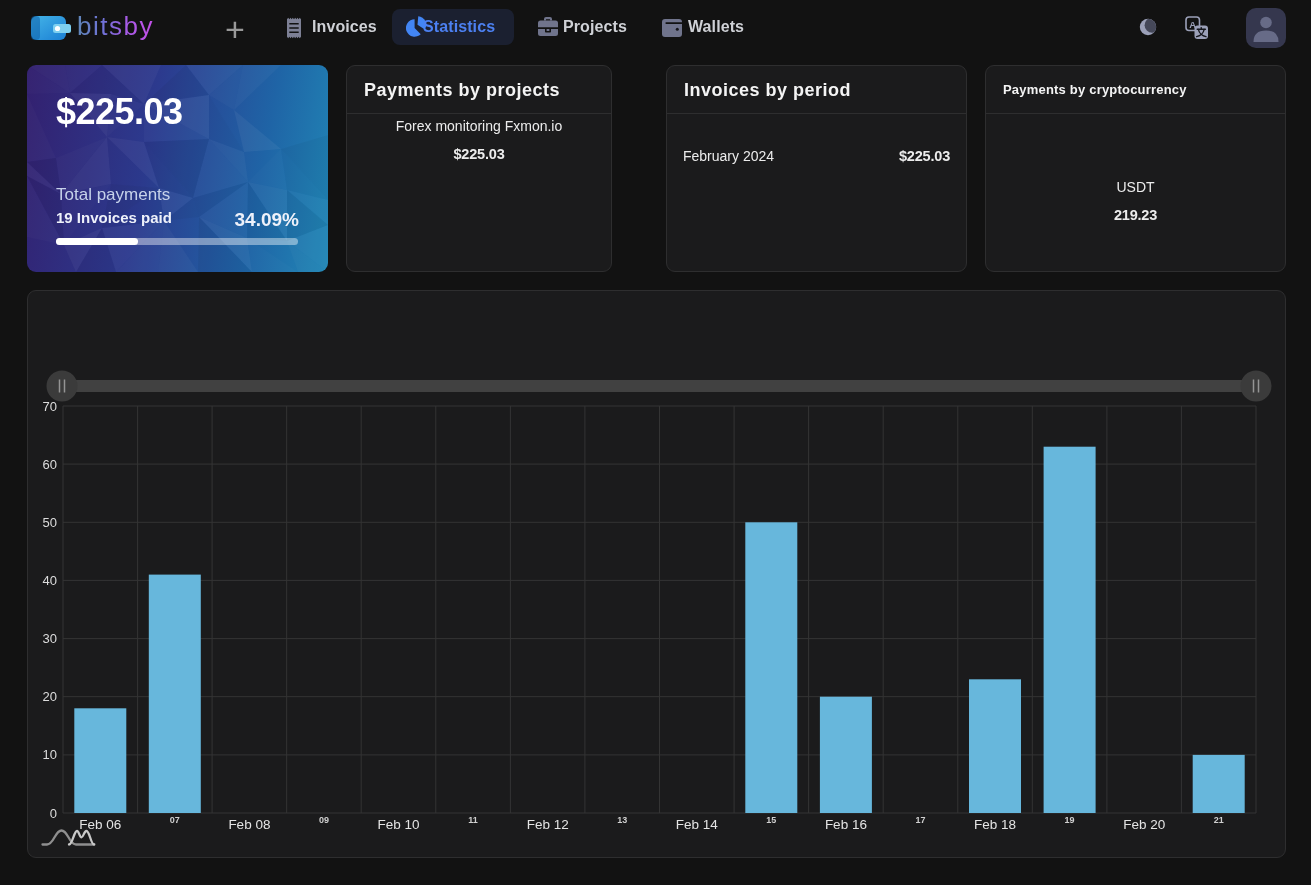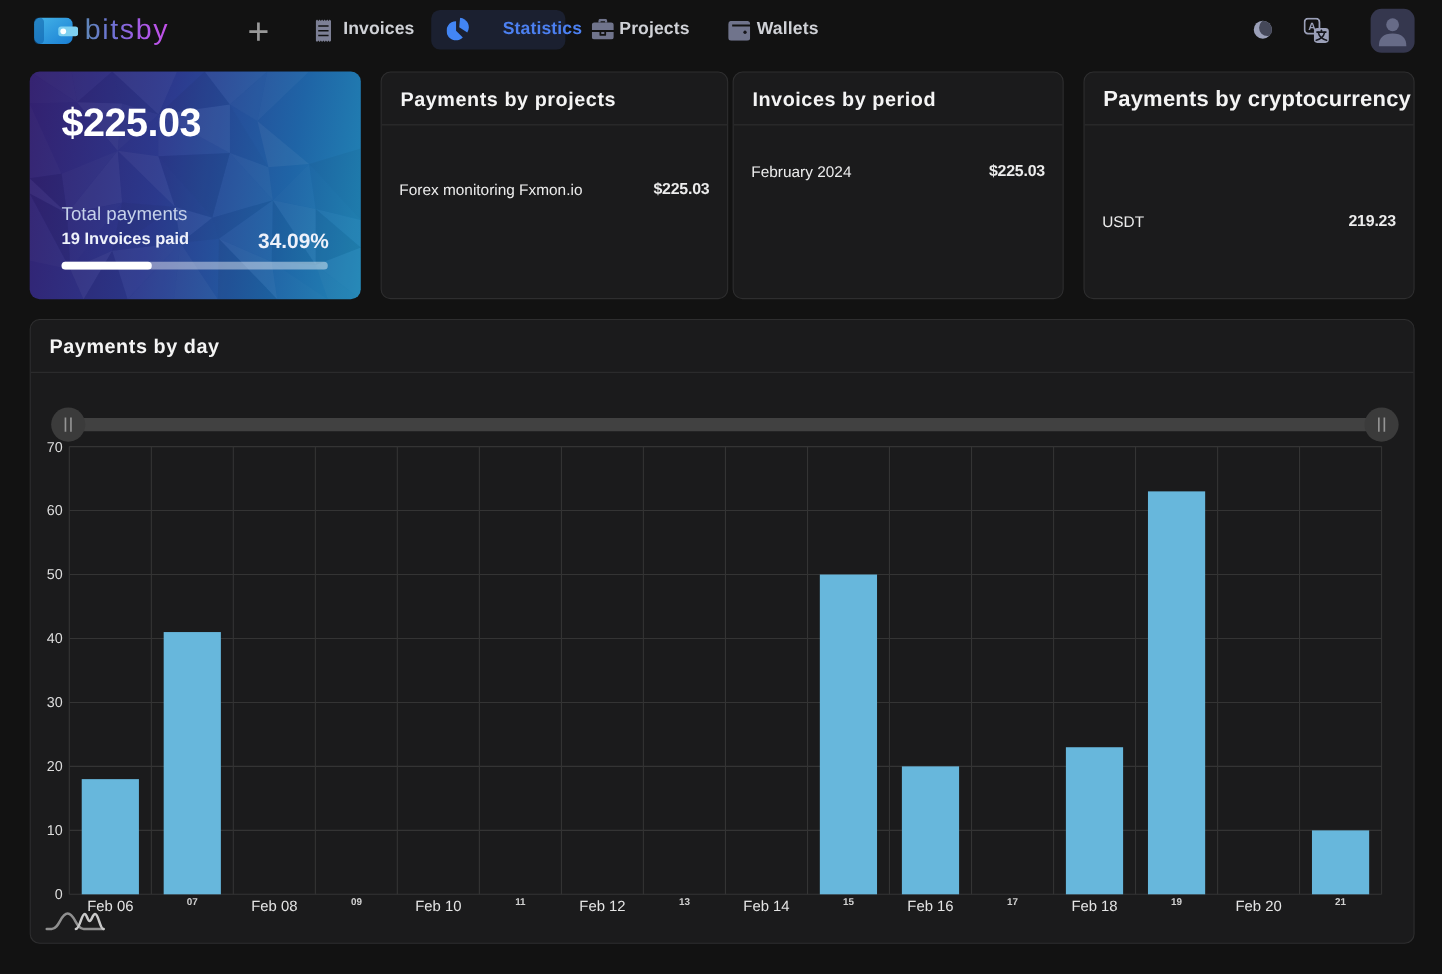--- a/index.html
+++ b/index.html
@@ -42,21 +42,21 @@
 </div>
 <div class="abs navtxt" style="left:312px;top:18px;">Invoices</div>
 
 <div class="abs" style="left:392px;top:9px;width:122px;height:36px;background:#1b2030;border-radius:8px;"></div>
 <div class="abs" style="left:406px;top:16px;">
 <svg width="21" height="22" viewBox="0 0 21 22" fill="#4285f4">
 <path d="M8.6,3.3 A8.7,8.7 0 1,0 14.75,18.15 L8.6,12 Z"></path>
 <path d="M11.5,8.8 L12.26,0.13 A8.7,8.7 0 0,1 18.8,13.54 Z"></path>
 </svg>
 </div>
-<div class="abs navtxt" style="left:457px;top:18px;color:#4c80f1;">Statistics</div>
+<div class="abs navtxt" style="left:423px;top:18px;color:#4c80f1;">Statistics</div>
 
 <div class="abs" style="left:538px;top:17px;">
 <svg width="20" height="19" viewBox="0 0 20 19" fill="#70748c">
 <path d="M6,3.5 L6,2 Q6,0 8,0 L12,0 Q14,0 14,2 L14,3.5 L12,3.5 L12,2.3 L8,2.3 L8,3.5 Z"></path>
 <path d="M2.5,3.5 L17.5,3.5 Q20,3.5 20,6 L20,16.5 Q20,19 17.5,19 L2.5,19 Q0,19 0,16.5 L0,6 Q0,3.5 2.5,3.5 Z M0,10.2 L20,10.2 L20,12 L13,12 L13,14.8 Q13,15.6 12.2,15.6 L7.8,15.6 Q7,15.6 7,14.8 L7,12 L0,12 Z M8.6,12 L8.6,13.9 L11.4,13.9 L11.4,12 Z" fill-rule="evenodd"></path>
 </svg>
 </div>
 <div class="abs navtxt" style="left:563px;top:18px;">Projects</div>
 
 <div class="abs" style="left:662px;top:19px;">
@@ -158,46 +158,45 @@
 </svg>
 <div class="abs" style="left:29px;top:26px;font-size:36px;font-weight:700;color:#ffffff;letter-spacing:-0.5px;">$225.03</div>
 <div class="abs" style="left:29px;top:76px;font-size:17px;color:#c6d2ea;margin-top:44px;">Total payments</div>
 <div class="abs" style="left:29px;top:144px;font-size:15px;font-weight:700;color:#eef1fa;">19 Invoices paid</div>
 <div class="abs" style="right:29px;top:144px;font-size:19px;font-weight:700;color:#eef1fa;">34.09%</div>
 <div class="abs" style="left:29px;top:173px;width:242px;height:7px;border-radius:4px;background:rgba(255,255,255,0.42);">
 <div style="width:82px;height:7px;border-radius:4px;background:#ffffff;"></div>
 </div>
 </div>
 
-<div class="card" style="left:346px;width:316px;">
+<div class="card" style="left:346px;width:266px;">
 <div class="ctitle">Payments by projects</div>
-<div class="crow" style="top:84px;height:44px;">
+<div class="crow" style="top:52px;height:44px;flex-direction:column;">
         <span>Forex monitoring Fxmon.io</span>
         <b>$225.03</b>
       </div>
 </div>
 
 <div class="card" style="left:666px;width:301px;">
 <div class="ctitle">Invoices by period</div>
 <div class="crow" style="top:68px;height:44px;">
         <span>February 2024</span>
         <b>$225.03</b>
       </div>
 </div>
 
 <div class="card" style="left:985px;width:301px;">
-<div class="ctitle" style="font-size:20px;letter-spacing:0.2px;">Payments by cryptocurrency</div>
-<div class="crow" style="top:113px;height:44px;">
+<div class="ctitle" style="font-size:13px;letter-spacing:0.2px;">Payments by cryptocurrency</div>
+<div class="crow" style="top:113px;height:44px;flex-direction:column;">
         <span>USDT</span>
         <b>219.23</b>
       </div>
 </div>
 
 <div class="card" style="left:27px;top:290px;width:1259px;height:568px;">
-<div class="ctitle">Payments by day</div>
 <svg class="abs" style="left:0;top:0;" width="1257" height="566" viewBox="0 0 1257 566" font-family="Liberation Sans">
 <g stroke="#343434" stroke-width="1">
           <line x1="35.0" y1="522.0" x2="1228.0" y2="522.0"></line>
           <line x1="35.0" y1="463.9" x2="1228.0" y2="463.9"></line>
           <line x1="35.0" y1="405.7" x2="1228.0" y2="405.7"></line>
           <line x1="35.0" y1="347.6" x2="1228.0" y2="347.6"></line>
           <line x1="35.0" y1="289.4" x2="1228.0" y2="289.4"></line>
           <line x1="35.0" y1="231.3" x2="1228.0" y2="231.3"></line>
           <line x1="35.0" y1="173.1" x2="1228.0" y2="173.1"></line>
           <line x1="35.0" y1="115.0" x2="1228.0" y2="115.0"></line>

